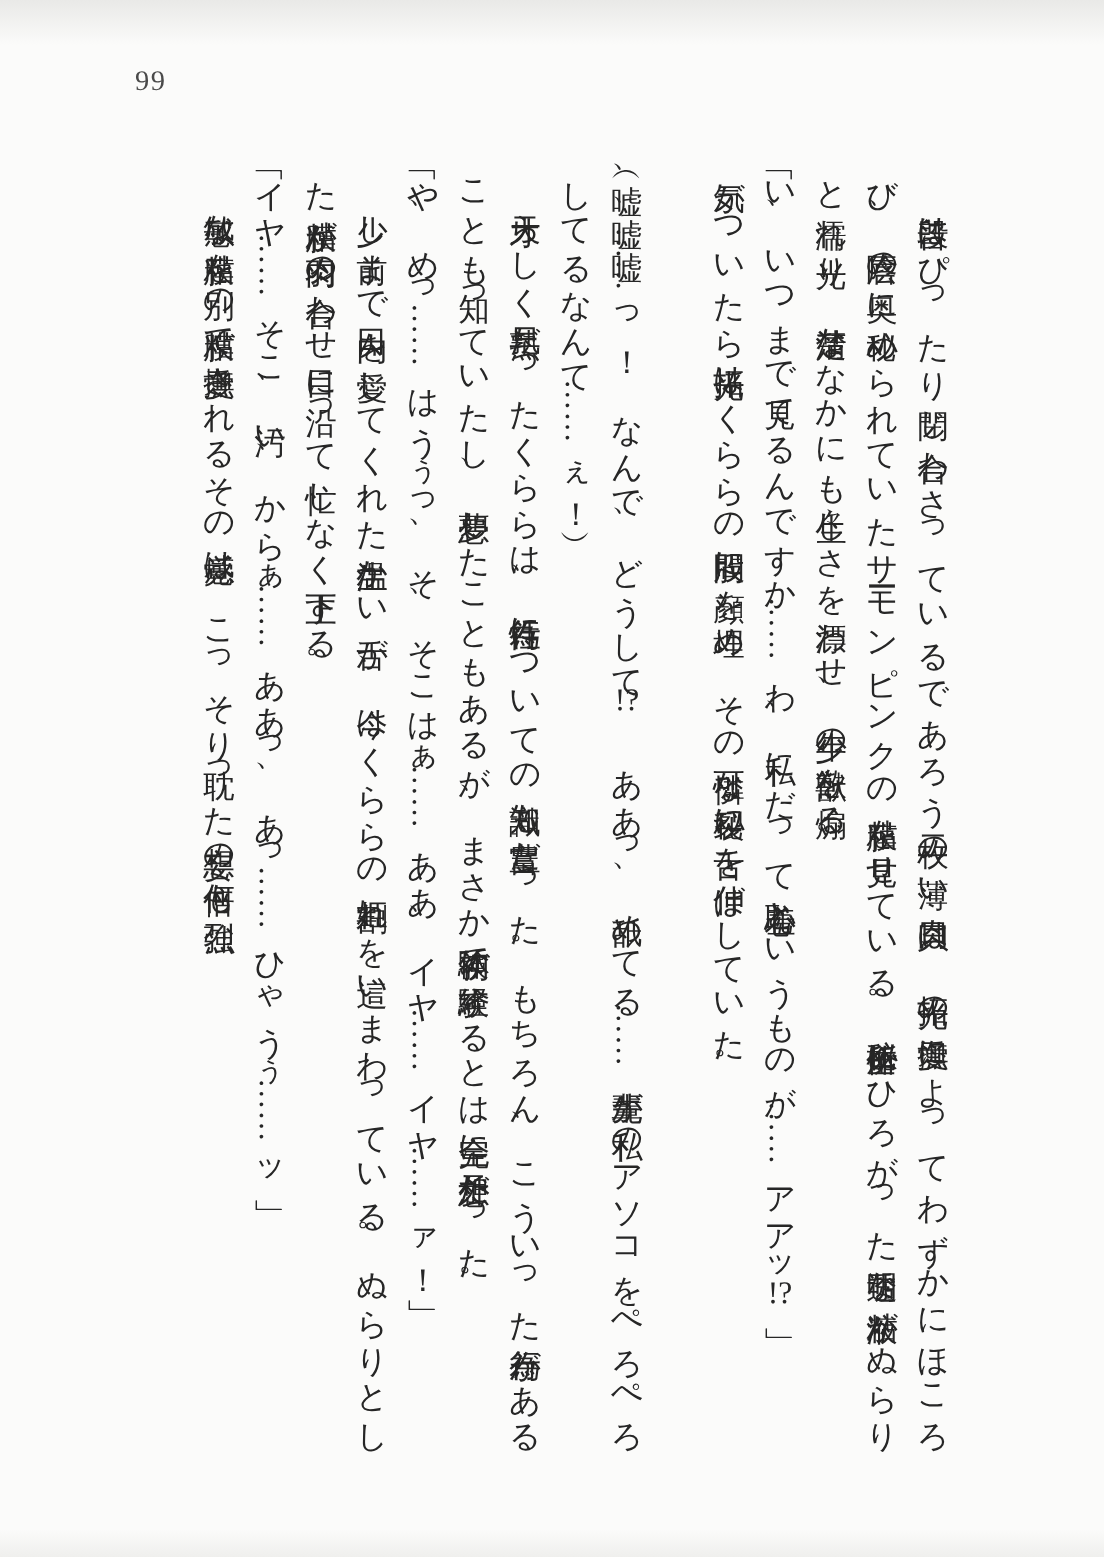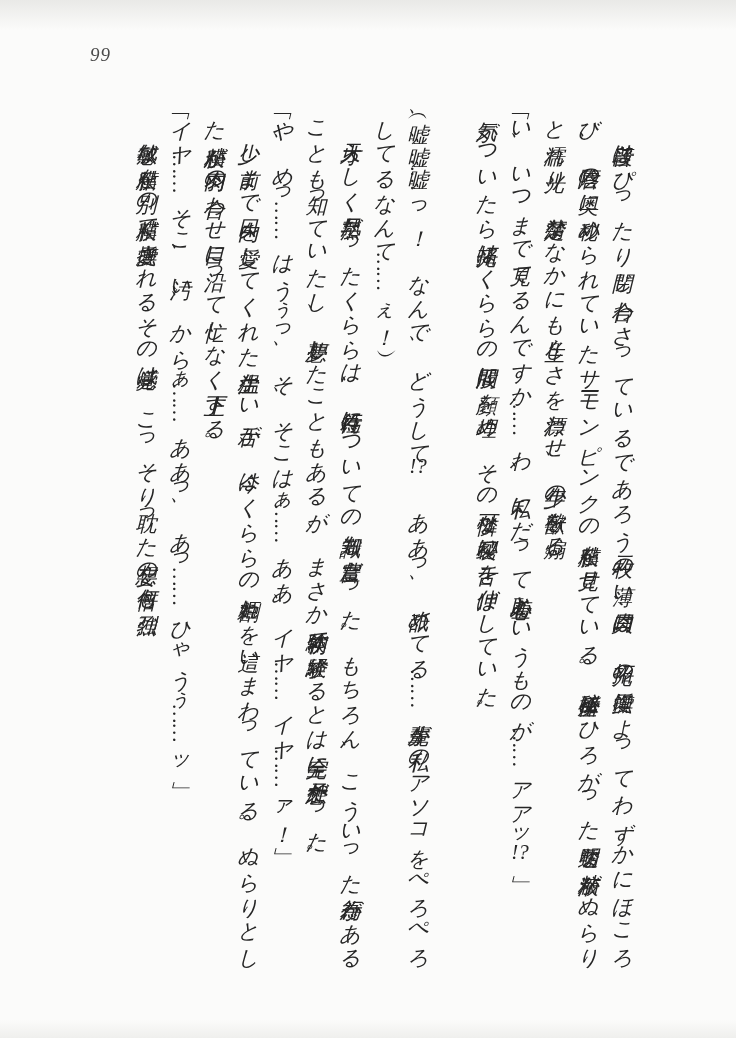--- a/index.html
+++ b/index.html
@@ -22,21 +22,20 @@
   .page::after {
     content: "";
     position: absolute;
     left: 0; bottom: 0; right: 0; height: 18px;
     background: linear-gradient(rgba(251,251,250,0), #efefed);
     pointer-events: none;
   }
   .page {
     position: absolute;
     inset: 0;
-    font-style: italic;
   }
   .page-number {
     position: absolute;
     top: 44px;
     left: 90px;
     font-size: 19px;
     color: #4a4a4a;
     letter-spacing: 1px;
   }
   .text-area {

